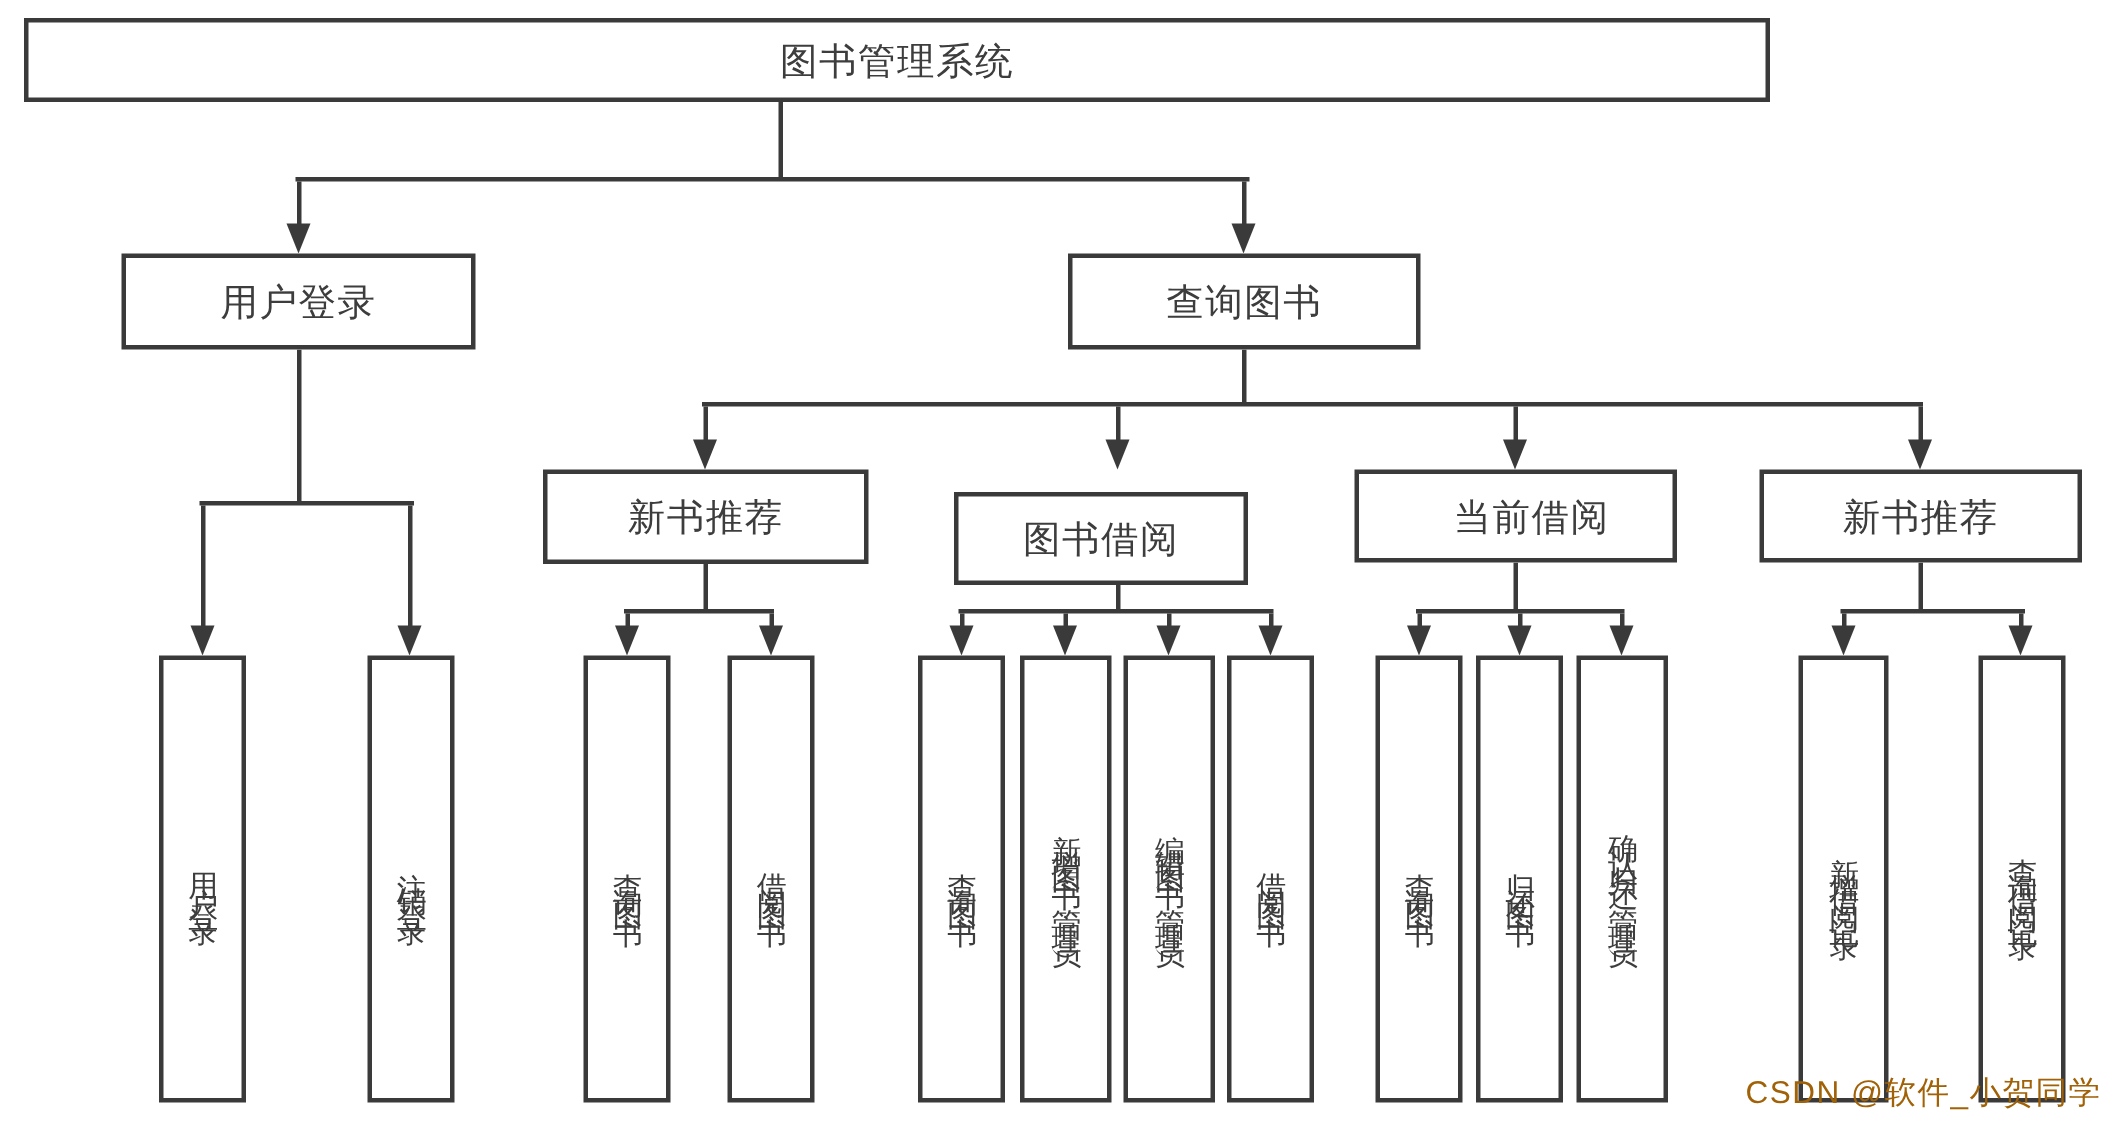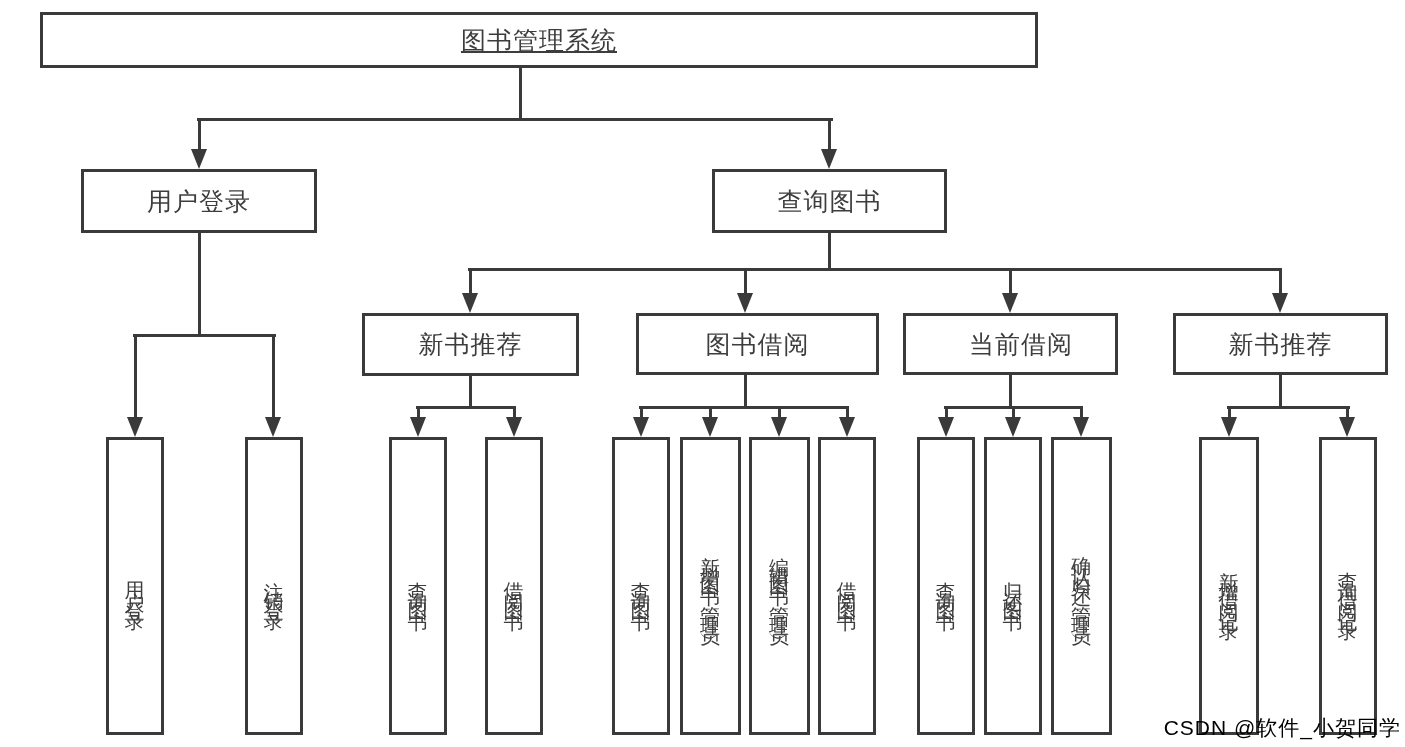--- a/index.html
+++ b/index.html
@@ -43,21 +43,21 @@
     height: 0;
     border-left: 8px solid transparent;
     border-right: 8px solid transparent;
     border-top: 20px solid #3a3a3a;
   }
   .watermark {
     position: absolute;
     right: 4px;
     bottom: 5px;
     font-size: 21px;
-    color: #000000;
+    color: #a16207;
     letter-spacing: 1px;
     white-space: nowrap;
     z-index: 5;
   }
 </style>
 </head>
 <body>
 
 <div id="canvas">
 
@@ -113,35 +113,35 @@
   <div class="line" style="left:1080px; top:409px; width:3px; height:10px;"></div>
   <div class="arr" style="left:1073px; top:417px;"></div>
 
   <div class="line" style="left:1279px; top:375px; width:3px; height:33px;"></div>
   <div class="line" style="left:1227px; top:406px; width:123px; height:3px;"></div>
   <div class="line" style="left:1228px; top:409px; width:3px; height:10px;"></div>
   <div class="arr" style="left:1221px; top:417px;"></div>
   <div class="line" style="left:1346px; top:409px; width:3px; height:10px;"></div>
   <div class="arr" style="left:1339px; top:417px;"></div>
 
-  <div class="box hbox" style="left:40px; top:12px; width:998px; height:56px;text-decoration:underline;">
+  <div class="box hbox" style="left:16px; top:12px; width:1164px; height:56px;">
     <span>图书管理系统</span>
   </div>
 
   <div class="box hbox" style="left:81px; top:169px; width:236px; height:64px;">
     <span>用户登录</span>
   </div>
   <div class="box hbox" style="left:712px; top:169px; width:235px; height:64px;">
     <span>查询图书</span>
   </div>
 
   <div class="box hbox" style="left:362px; top:313px; width:217px; height:63px;">
     <span>新书推荐</span>
   </div>
-  <div class="box hbox" style="left:636px; top:313px; width:243px; height:62px;">
+  <div class="box hbox" style="left:636px; top:328px; width:196px; height:62px;">
     <span>图书借阅</span>
   </div>
   <div class="box hbox" style="left:903px; top:313px; width:215px; height:62px;padding-left:21px;">
     <span>当前借阅</span>
   </div>
   <div class="box hbox" style="left:1173px; top:313px; width:215px; height:62px;">
     <span>新书推荐</span>
   </div>
 
   <div class="box vbox" style="left:106px; top:437px; width:58px; height:298px;">

